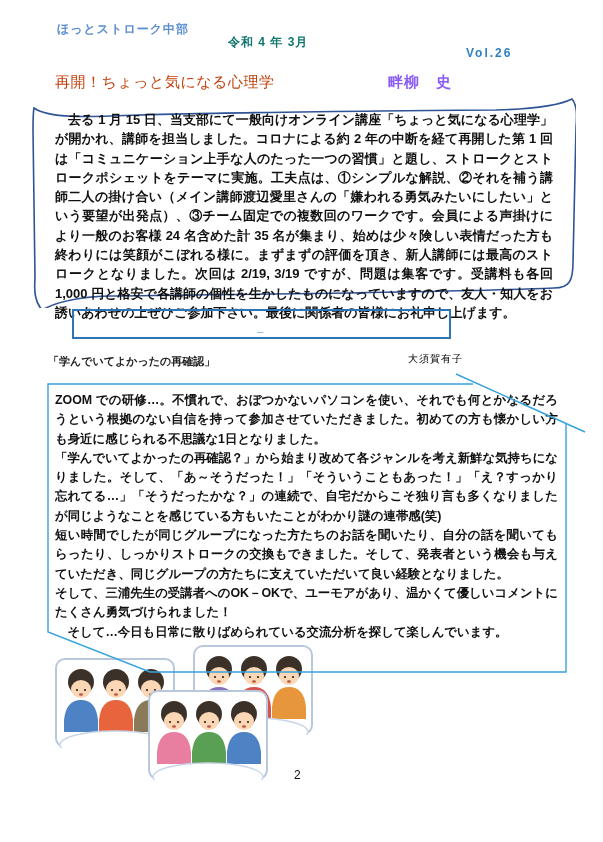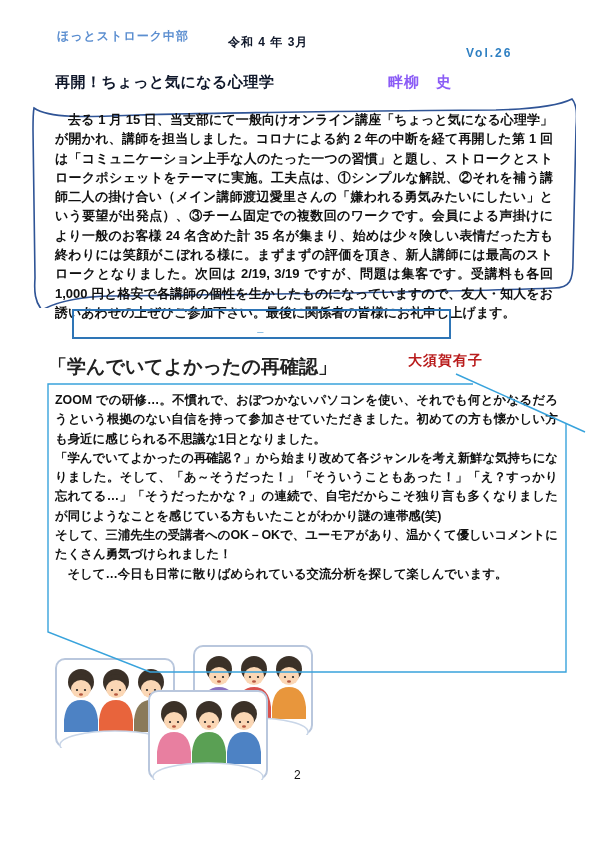--- a/index.html
+++ b/index.html
@@ -3,42 +3,42 @@
 <meta charset="utf-8">
 <style>
   html,body{margin:0;padding:0;background:#ffffff;}
   .page{
     position:relative;width:603px;height:842px;background:#ffffff;overflow:hidden;
     font-family:"Liberation Sans", sans-serif;color:#1a1a1a;
   }
   .abs{position:absolute;}
   
   .hdr{font-size:12px;font-weight:bold;letter-spacing:1px;}
-  .hdr-left{left:57px;top:28px;color:#5b8ed0;}
-  .hdr-center{left:228px;top:34px;color:#0f172a;text-align:right;}
+  .hdr-left{left:57px;top:21px;color:#5b8ed0;}
+  .hdr-center{left:228px;top:34px;color:#0f766e;text-align:right;}
   .hdr-right{left:466px;top:46px;color:#2e7fc2;letter-spacing:2px;}
   
-  .title1{left:55px;top:73px;font-size:15px;font-weight:bold;color:#0f172a;letter-spacing:.5px;}
+  .title1{left:55px;top:73px;font-size:15px;font-weight:normal;color:#c2410c;letter-spacing:.5px;}
   .author1{left:388px;top:73px;font-size:15px;font-weight:bold;color:#8b5cf6;letter-spacing:1px;}
   
   .box1-svg{left:28px;top:96px;width:548px;height:212px;pointer-events:none;}
   .box1-text{
     left:55px;top:110px;width:498px;font-size:13px;font-weight:bold;
     line-height:19.3px;text-align:justify;color:#111;
   }
   
   .banner{
     left:72px;top:309px;width:375px;height:26px;border:2px solid #2e75b6;
     display:flex;align-items:center;justify-content:center;
     font-size:13.5px;font-weight:bold;color:#0070c0;letter-spacing:.5px;white-space:nowrap;
   }
   .banner-prefix{font-size:11px;margin-right:2px;position:relative;top:3px;}
   
-  .title2{left:48px;top:354px;font-size:19px;font-weight:bold;color:#222;}
-  .author2{left:408px;top:352px;font-size:14px;font-weight:bold;color:#b91c1c;letter-spacing:1px;}
+  .title2{left:48px;top:354px;font-size:11px;font-weight:bold;color:#222;}
+  .author2{left:408px;top:352px;font-size:10px;font-weight:normal;color:#000000;letter-spacing:1px;}
   
   .box2-svg{left:28px;top:368px;width:575px;height:315px;pointer-events:none;z-index:6;}
   .box2-text{left:55px;top:391px;width:503px;z-index:2;}
   .para{
     font-size:12.4px;font-weight:bold;line-height:19.3px;text-align:justify;color:#111;margin:0;
   }
   
   .illustration{left:0;top:0;width:603px;height:842px;pointer-events:none;}
   .vwindow{position:absolute;width:120px;height:90px;}
   .w0{left:55px;top:658px;z-index:2;}
@@ -78,20 +78,21 @@
   <div class="abs banner">
     <span class="banner-prefix">_</span>
   </div>
 
   <div class="abs title2">「学んでいてよかったの再確認」</div>
   <div class="abs author2">大須賀有子</div>
 
   <div class="abs box2-text">
       <div class="para">ZOOM での研修…。不慣れで、おぼつかないパソコンを使い、それでも何とかなるだろうという根拠のない自信を持って参加させていただきました。初めての方も懐かしい方も身近に感じられる不思議な1日となりました。</div>
       <div class="para">「学んでいてよかったの再確認？」から始まり改めて各ジャンルを考え新鮮な気持ちになりました。そして、「あ～そうだった！」「そういうこともあった！」「え？すっかり忘れてる…」「そうだったかな？」の連続で、自宅だからこそ独り言も多くなりましたが同じようなことを感じている方もいたことがわかり謎の連帯感(笑)</div>
+      <div class="para">短い時間でしたが同じグループになった方たちのお話を聞いたり、自分の話を聞いてもらったり、しっかりストロークの交換もできました。そして、発表者という機会も与えていただき、同じグループの方たちに支えていただいて良い経験となりました。</div>
       <div class="para">そして、三浦先生の受講者へのOK－OKで、ユーモアがあり、温かくて優しいコメントにたくさん勇気づけられました！</div>
       <div class="para">　そして…今日も日常に散りばめられている交流分析を探して楽しんでいます。</div>
     </div>
 
   <div class="abs illustration">
       <div class="vwindow w0"><svg viewBox="0 0 120 90" width="120" height="90">
     <rect x="1" y="1" width="118" height="88" rx="9" fill="#ffffff" stroke="#b9c7dd" stroke-width="2"></rect>
 
     <circle cx="26" cy="24" r="13" fill="#3b3128"></circle>
     <path d="M 9,62 Q 11,42 26,42 Q 41,42 43,62 L 43,74 L 9,74 Z" fill="#4d82c4"></path>

